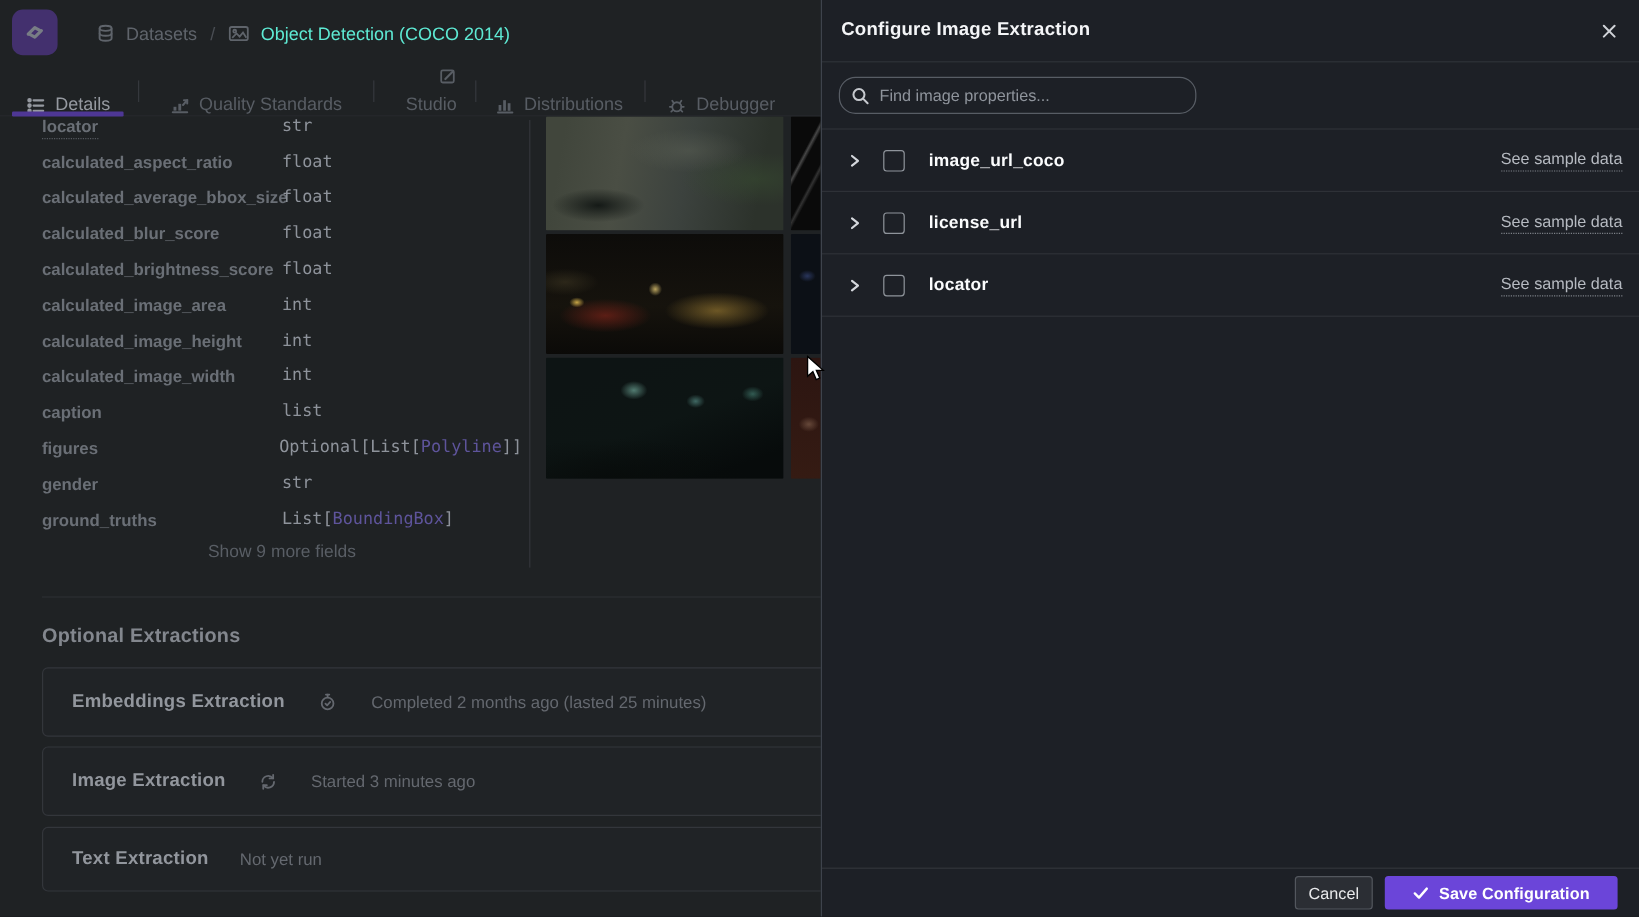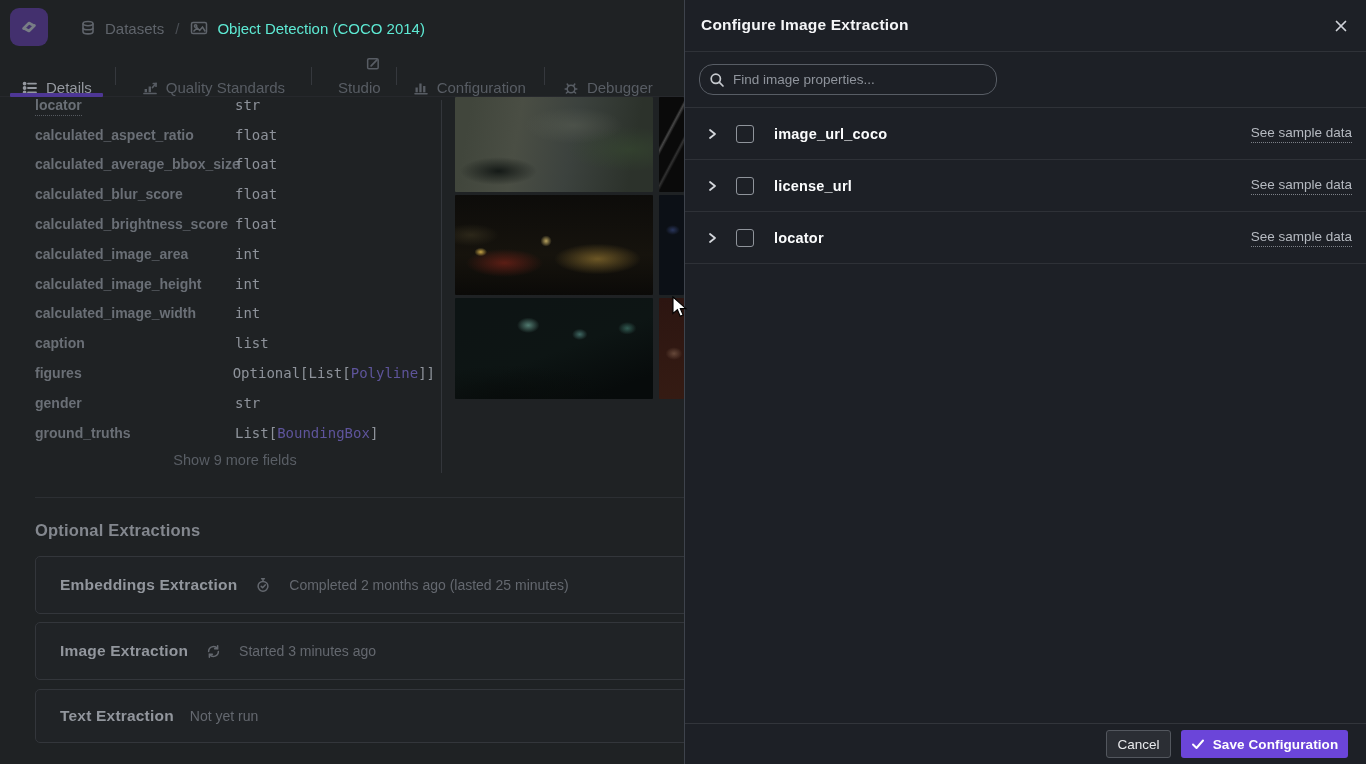--- a/index.html
+++ b/index.html
@@ -67,21 +67,21 @@
   .s1 { top:0; height:95px;
     background: linear-gradient(118deg, transparent 35%, rgba(210,210,210,.3) 38%, transparent 42%, transparent 60%, rgba(190,190,190,.22) 63%, transparent 67%), #0a0a0a; }
   .s2 { top:98px; height:100px;
     background: radial-gradient(10px 7px at 55% 35%, rgba(70,90,160,.5), transparent 70%), #0c1016; }
   .s3 { top:201px; height:101px;
     background: radial-gradient(12px 9px at 60% 55%, rgba(200,160,130,.35), transparent 70%), linear-gradient(#2c1511,#351b13); }
 
   
   .section-divider { position:absolute; left:35px; top:497px; width:649px; height:1px; background:#2c2f33; }
   .section-title { position:absolute; left:35px; top:521px; font-size:16.5px; font-weight:bold; color:#83878e; letter-spacing:.2px; }
-  .xcard { position:absolute; left:35px; width:757px; border:1px solid #33363b; border-radius:5px; background:#202326; display:flex; align-items:center; padding-left:24px; gap:18px; }
+  .xcard { position:absolute; left:35px; width:757px; border:1px solid #33363b; border-radius:5px; background:#202326; display:flex; align-items:center; padding-left:24px; gap:28px; }
   .xc1 { top:556px; height:58px; } .xc2 { top:622px; height:58px; } .xc3 { top:689px; height:54px; }
   .xname { font-size:15.5px; font-weight:bold; color:#92969d; letter-spacing:.2px; }
   .xicon { display:flex; align-items:center; }
   .xicon svg { stroke:#64686f; }
   .xstatus { font-size:14px; color:#64686f; }
   .xstatus.nogap { margin-left:-2px; }
 
   
   .panel { position:absolute; top:0; left:684px; width:682px; height:764px; background:#1d2026; border-left:1px solid #3e434c; }
   .panel-header { position:absolute; top:0; left:0; right:0; height:52px; border-bottom:1px solid #2f3238; }
@@ -99,21 +99,21 @@
   .prop-row { height:52px; display:flex; align-items:center; border-bottom:1px solid #2e3137; padding:0 14px 0 21px; cursor:pointer; }
   .prop-chevron { width:12px; display:flex; align-items:center; }
   .prop-chevron svg { stroke:#d4d7dc; }
   .prop-check { width:18px; height:18px; border:1.5px solid #8f949b; border-radius:3px; margin-left:18px; flex:none; }
   .prop-label { margin-left:20px; font-size:14.5px; font-weight:bold; color:#fbfcfd; letter-spacing:.2px; }
   .prop-link { margin-left:auto; font-size:13.5px; color:#b6bac1; border-bottom:1px dotted #7c8087; padding-bottom:2px; cursor:pointer; }
 
   .panel-footer { position:absolute; left:0; right:0; bottom:0; height:41px; border-top:1px solid #32353b; display:flex; align-items:center; justify-content:flex-end; gap:10px; padding-right:18px; }
   .btn { height:28px; border-radius:3px; font-size:13.5px; display:flex; align-items:center; justify-content:center; cursor:pointer; font-family:"Liberation Sans",sans-serif; }
   .btn-cancel { width:65px; background:#2b2e34; border:1px solid #53575e; color:#e9eaec; }
-  .btn-save { width:167px; background:#6b45d9; border:none; color:#ffffff; gap:8px; font-weight:bold; letter-spacing:.1px; }
+  .btn-save { width:194px; background:#6b45d9; border:none; color:#ffffff; gap:8px; font-weight:bold; letter-spacing:.1px; }
   .btn-save svg { stroke:#ffffff; }
 
   
   .cursor { position:absolute; left:672px; top:296px; z-index:50; pointer-events:none; }
 </style>
 </head>
 <body>
 
 <div class="stage">
 
@@ -180,21 +180,21 @@
         <span>Studio</span>
       </div>
       <div class="tab-sep sep3"></div>
       <div class="tab t-dist">
         <svg width="16" height="16" viewBox="0 0 16 16" fill="none" stroke-width="1.6" stroke-linecap="round">
           <path d="M2 13.8 h12"></path>
           <rect x="2.5" y="7.5" width="2.3" height="4.8" fill="currentColor" stroke="none"></rect>
           <rect x="6.3" y="3.5" width="2.3" height="8.8" fill="currentColor" stroke="none"></rect>
           <rect x="10.1" y="6" width="2.3" height="6.3" fill="currentColor" stroke="none"></rect>
         </svg>
-        <span>Configuration</span>
+        <span>Distributions</span>
       </div>
       <div class="tab-sep sep4"></div>
       <div class="tab t-debug">
         <svg width="16" height="16" viewBox="0 0 16 16" fill="none" stroke-width="1.5" stroke-linecap="round">
           <circle cx="8" cy="9" r="3.8"></circle>
           <path d="M5.6 6 L4.2 4"></path>
             <path d="M10.4 6 L11.8 4"></path>
           <path d="M4.2 9 H2.2"></path>
             <path d="M11.8 9 H13.8"></path>
           <path d="M5 11.6 L3.4 13"></path>

